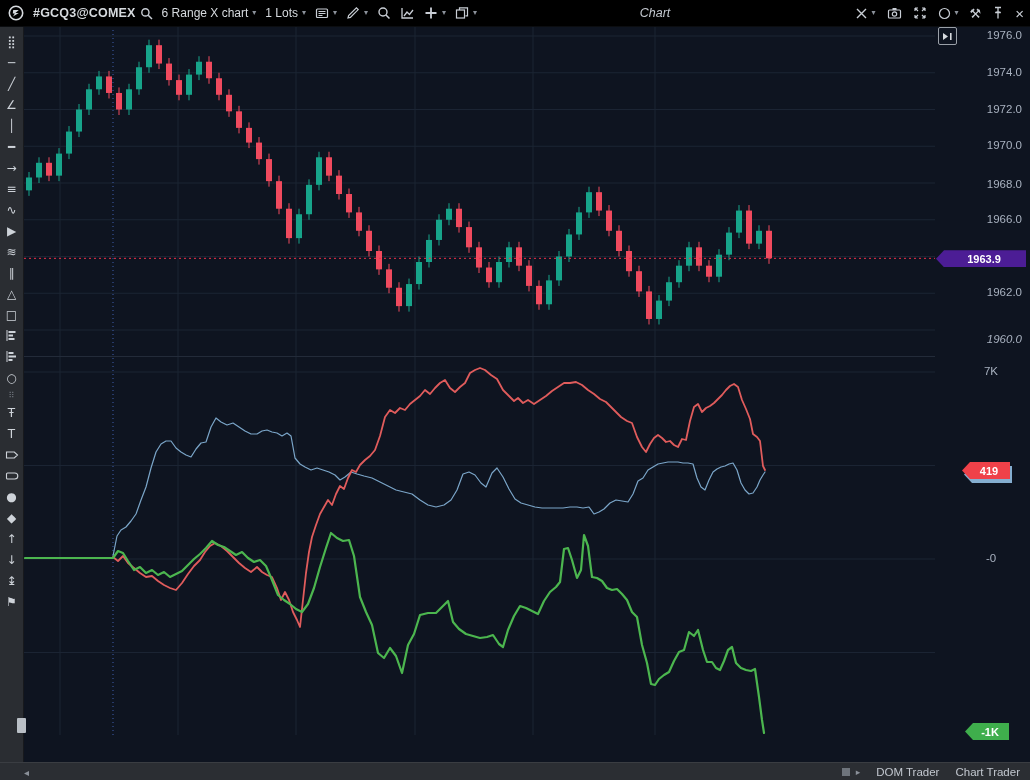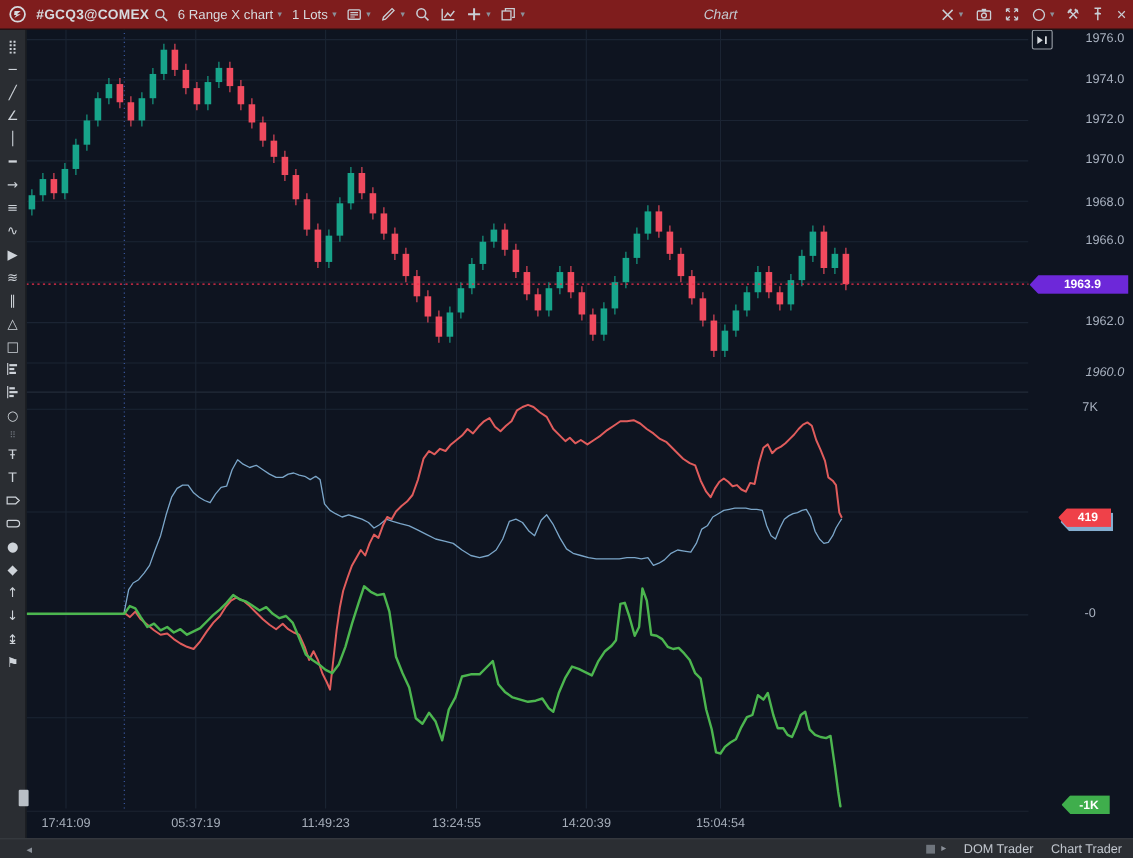--- a/index.html
+++ b/index.html
@@ -1,21 +1,21 @@
 <!DOCTYPE html>
 <html><head>
 <meta charset="utf-8">
 <title>Chart</title>
 <style>
   html,body{margin:0;padding:0;background:#000;}
   #app{position:relative;width:1030px;height:780px;overflow:hidden;
        font-family:"Liberation Sans",sans-serif;background:#0e1420;
        -webkit-font-smoothing:antialiased;}
   
-  #topbar{position:absolute;left:0;top:0;width:1030px;height:26px;background:#7f1d1d;
+  #topbar{position:absolute;left:0;top:0;width:1030px;height:26px;background:#000000;
           border-bottom:1px solid #0b0d10;display:flex;align-items:center;z-index:30;}
   .tb-left{display:flex;align-items:center;gap:9px;padding-left:8px;}
   .tb-item{display:flex;align-items:center;gap:4px;color:#d6dade;font-size:12px;cursor:default;}
   .tb-text{white-space:nowrap;}
   .tb-sym{font-weight:bold;font-size:12.5px;letter-spacing:.2px;}
   .caret{color:#8b919a;font-size:8px;font-family:"DejaVu Sans",sans-serif;line-height:1;}
   .ico{display:inline-flex;align-items:center;justify-content:center;color:#c9ced5;}
   .ico svg{display:block;}
   .u-icon{font-family:"DejaVu Sans",sans-serif;color:#c9ced5;}
   #tb-title{position:absolute;left:655px;top:0;height:26px;transform:translateX(-50%);
@@ -424,36 +424,28 @@
         </svg>
     </div>
   <div class="ptick" style="top: 3px;">1976.0</div>
       <div class="ptick" style="top: 39.75px;">1974.0</div>
       <div class="ptick" style="top: 76.5px;">1972.0</div>
       <div class="ptick" style="top: 113.25px;">1970.0</div>
       <div class="ptick" style="top: 152px;">1968.0</div>
       <div class="ptick" style="top: 186.75px;">1966.0</div>
       <div class="ptick" style="top: 260.25px;">1962.0</div>
       <div class="ptick" style="top: 307px; font-style: italic;">1960.0</div>
-      <div class="badge" style="left: 1px; width: 90px; top: 224.337px; background: #6d28d9;">1963.9</div>
+      <div class="badge" style="left: 1px; width: 90px; top: 224.337px; background: #4c1d95;">1963.9</div>
       <div class="iatick" style="top: 339px;">7K</div>
       <div class="iatick" style="top: 526px;">-0</div>
       <div class="badge" style="left: 29px; width: 48px; top: 440px; background: rgb(133, 174, 208);"></div>
       <div class="badge" style="left: 27px; width: 48px; top: 436px; background: rgb(239, 65, 73);">419</div>
       <div class="badge" style="left: 30px; width: 44px; top: 697px; background: rgb(63, 174, 76);">-1K</div>
     </div>
 
-  <div id="time-axis">
-      <div class="ttick" style="left: 36px;">17:41:09</div>
-      <div class="ttick" style="left: 154px;">05:37:19</div>
-      <div class="ttick" style="left: 272px;">11:49:23</div>
-      <div class="ttick" style="left: 391px;">13:24:55</div>
-      <div class="ttick" style="left: 509px;">14:20:39</div>
-      <div class="ttick" style="left: 631px;">15:04:54</div>
-    </div>
 
   <div id="statusbar">
     <span id="sb-collapse">◂</span>
     <div class="sb-right">
       <span class="sb-mini">
         <span class="sb-sq"></span>
         <span class="sb-arr">▸</span>
       </span>
       <span class="sb-tab">DOM Trader</span>
       <span class="sb-tab">Chart Trader</span>

